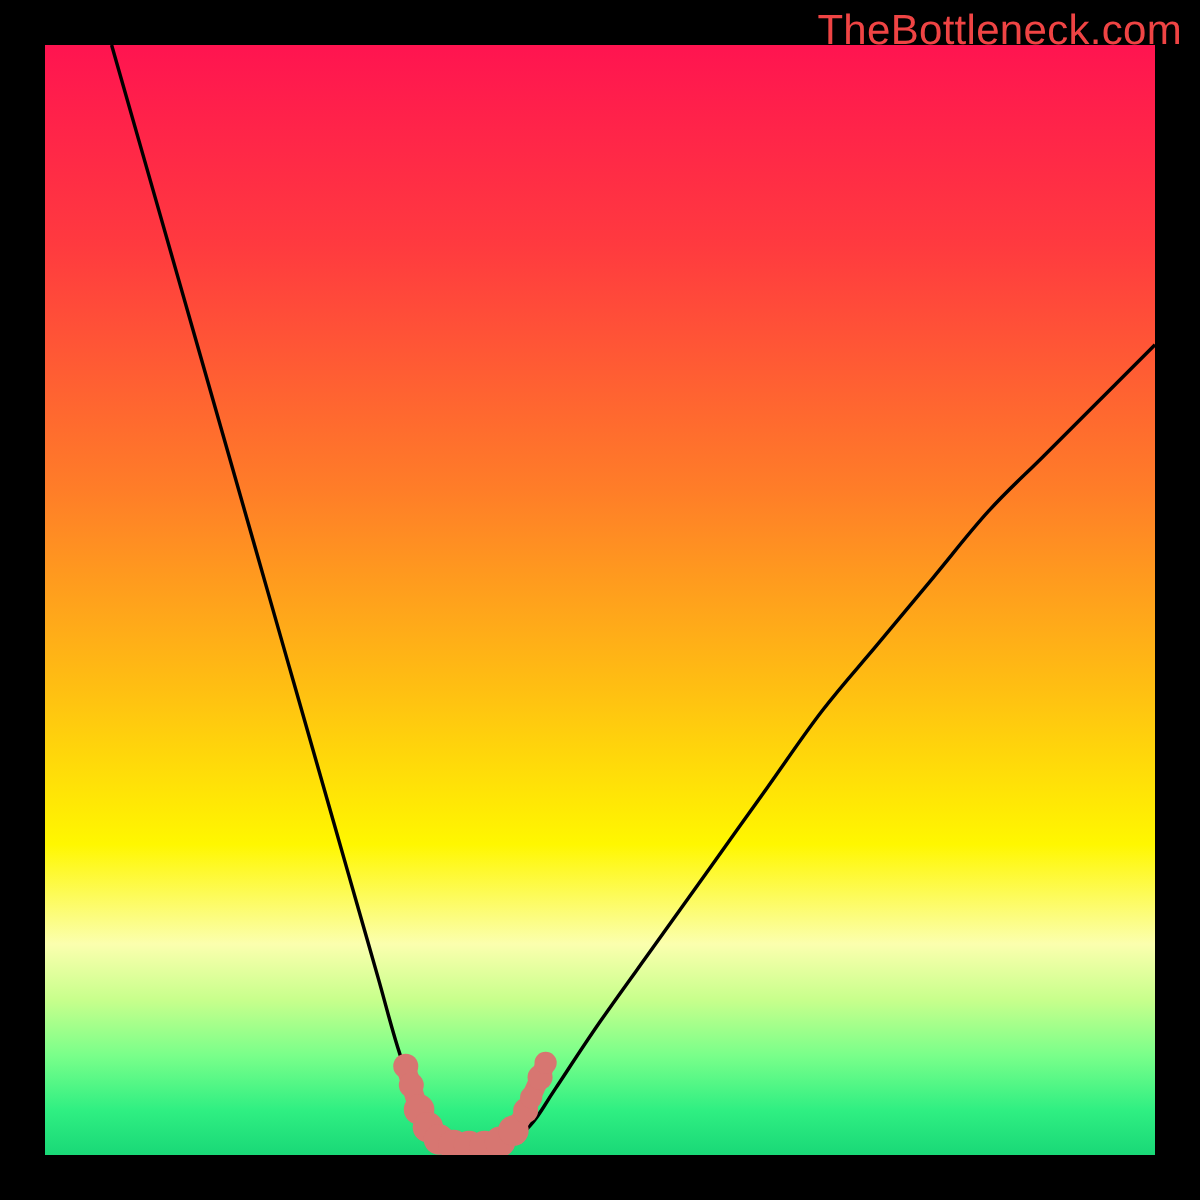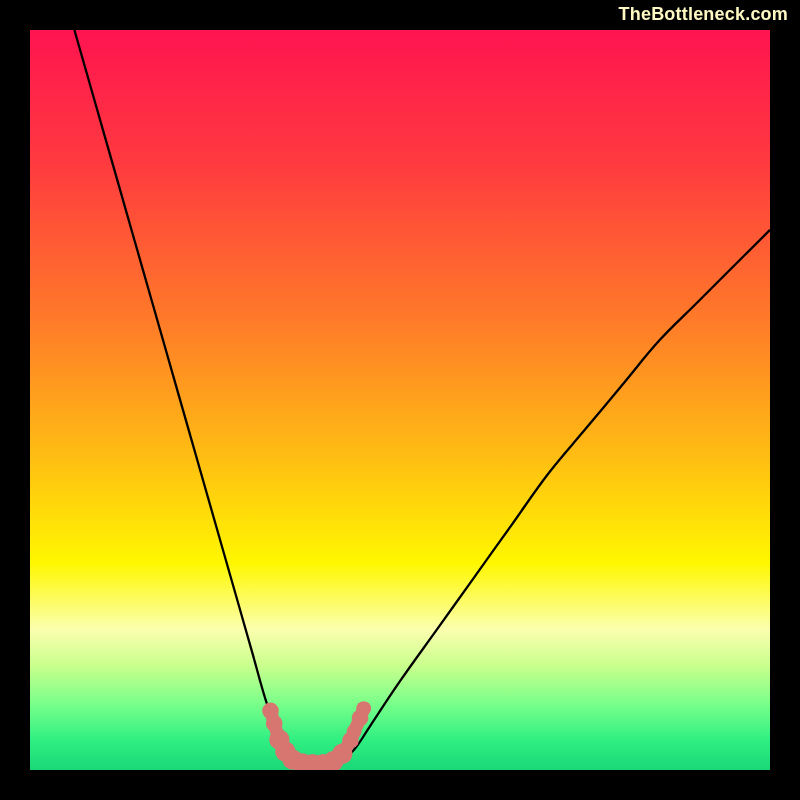--- a/index.html
+++ b/index.html
@@ -16,23 +16,23 @@
     left: 0;
     top: 0;
     width: 800px;
     height: 800px;
     background: #000;
   }
   .watermark {
     position: absolute;
     top: 4px;
     right: 12px;
-    color: #fef9c3;
-    font-size: 18px;
-    font-weight: 700;
+    color: #ef4444;
+    font-size: 28px;
+    font-weight: 400;
     letter-spacing: 0.2px;
     user-select: none;
   }
   svg.chart {
     position: absolute;
     left: 30px;
     top: 30px;
     width: 740px;
     height: 740px;
     display: block;

